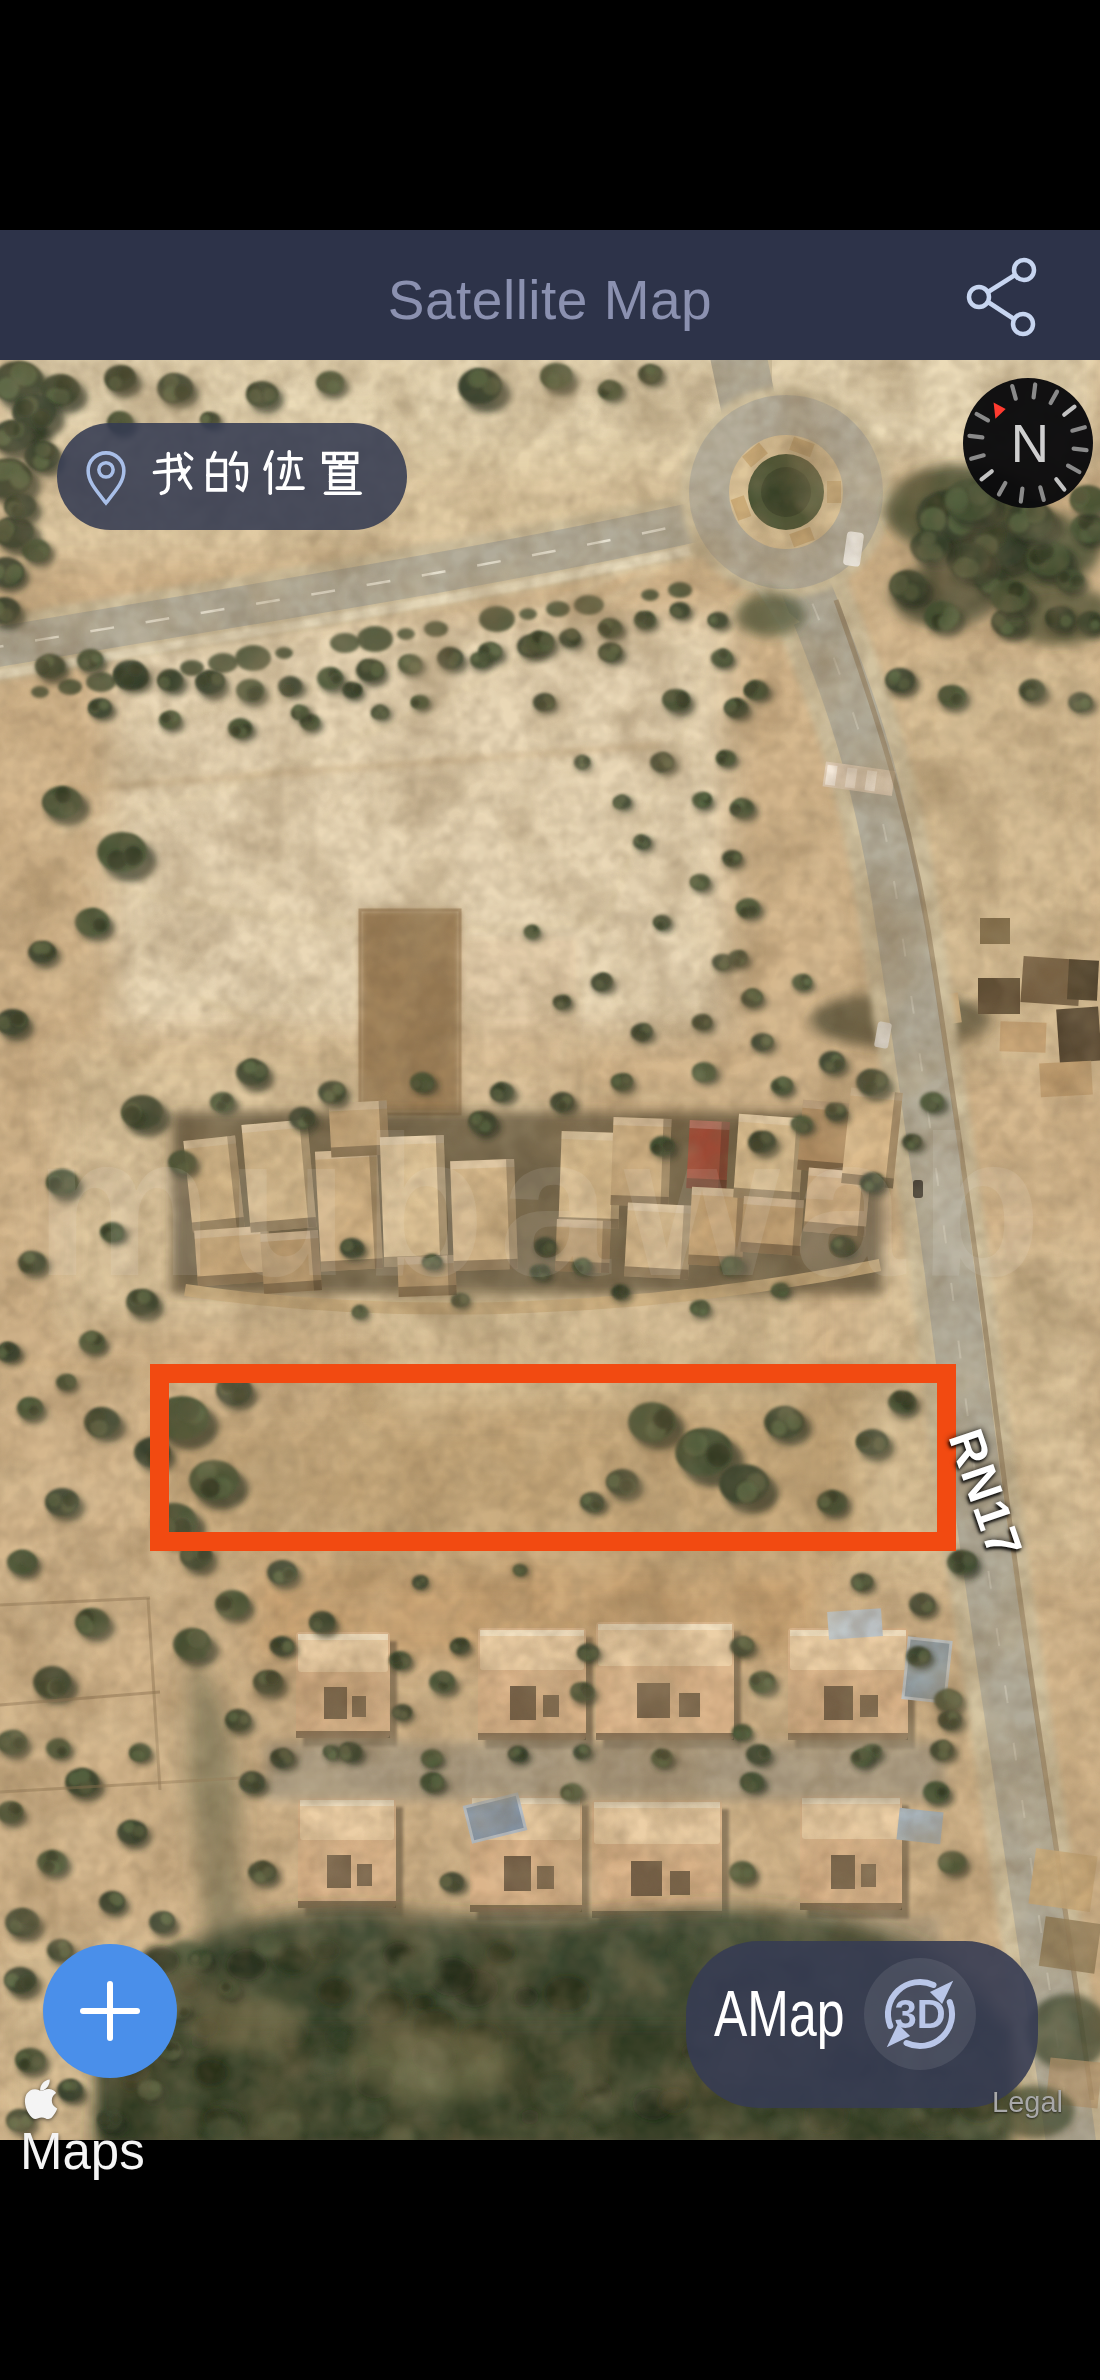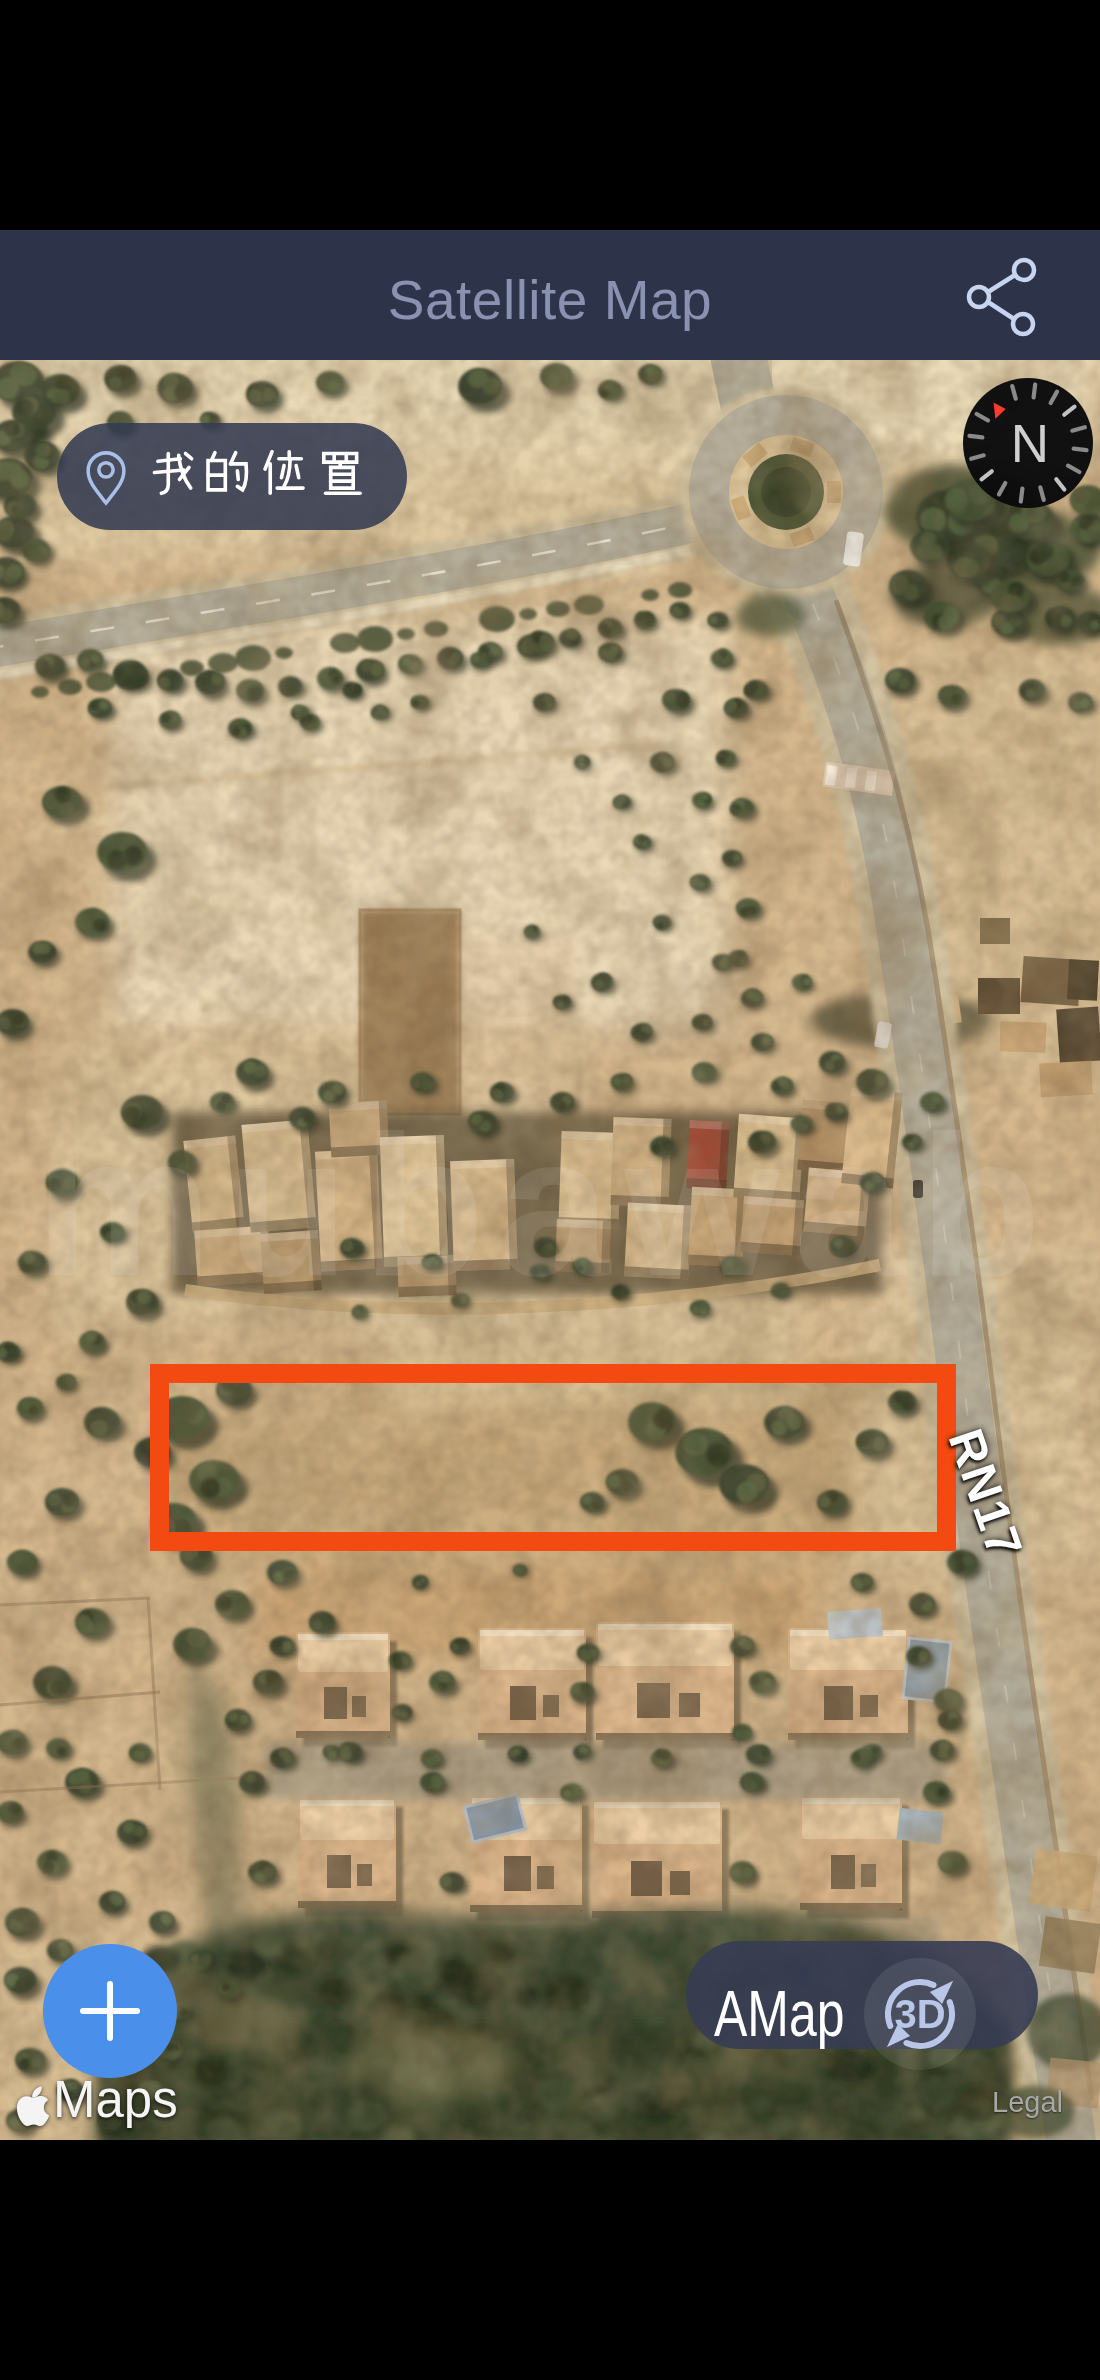--- a/index.html
+++ b/index.html
@@ -10,23 +10,23 @@
 #map { position:absolute; left:0; top:360px; width:1100px; height:2252px; }
 #locpill { position:absolute; left:57px; top:423px; width:350px; height:107px; border-radius:54px; background:rgba(52,59,82,0.88); }
 #locpill svg.pin { position:absolute; left:24px; top:23px; }
 
 #compass { position:absolute; left:960px; top:375px; }
 #orange { position:absolute; left:150px; top:1364px; width:806px; height:187px; border:19px solid #f24a11; }
 #rn17 { position:absolute; left:942px; top:1430px; width:160px; font-size:49px; font-weight:bold; color:#fff; transform:rotate(71deg); transform-origin:30px 30px; text-shadow:0 0 6px rgba(0,0,0,0.9), 2px 2px 3px rgba(0,0,0,0.8); letter-spacing:2px; }
 #plus { position:absolute; left:43px; top:1944px; width:134px; height:134px; border-radius:50%; background:#4a8fea; }
 #plus:before { content:""; position:absolute; left:64px; top:37px; width:6px; height:60px; background:#fff; border-radius:3px; }
 #plus:after { content:""; position:absolute; left:37px; top:64px; width:60px; height:6px; background:#fff; border-radius:3px; }
-#maps { position:absolute; left:12px; top:2070px; color:#f5f5f5; font-size:51px; display:flex; align-items:flex-end; text-shadow:0 2px 4px rgba(0,0,0,0.7); }
+#maps { position:absolute; left:20px; top:2070px; color:#f5f5f5; font-size:51px; display:flex; align-items:flex-start; text-shadow:0 2px 4px rgba(0,0,0,0.7);flex-direction:column; }
 #maps svg { margin-top:6px; margin-right:1px; }
-#amap { position:absolute; left:686px; top:1941px; width:352px; height:108px; border-radius:73px; background:rgba(54,60,83,0.9); }
+#amap { position:absolute; left:686px; top:1941px; width:352px; height:167px; border-radius:73px; background:rgba(54,60,83,0.9); }
 #amap .t { position:absolute; left:28px; top:36px; font-size:64px; color:#fff; transform:scaleX(0.78); transform-origin:0 0; }
 #amap svg { position:absolute; left:176px; top:15px; }
 #legal { position:absolute; left:992px; top:2086px; font-size:29px; color:#a8a8a8; text-shadow:0 1px 2px rgba(0,0,0,0.6); }
 </style></head>
 <body>
 <div id="page">
   <div id="map"><svg width="1100" height="1780" viewBox="0 0 1100 1780">
         <defs>
 <filter id="blur6" x="-40%" y="-40%" width="180%" height="180%">
             <feGaussianBlur stdDeviation="6"></feGaussianBlur>

